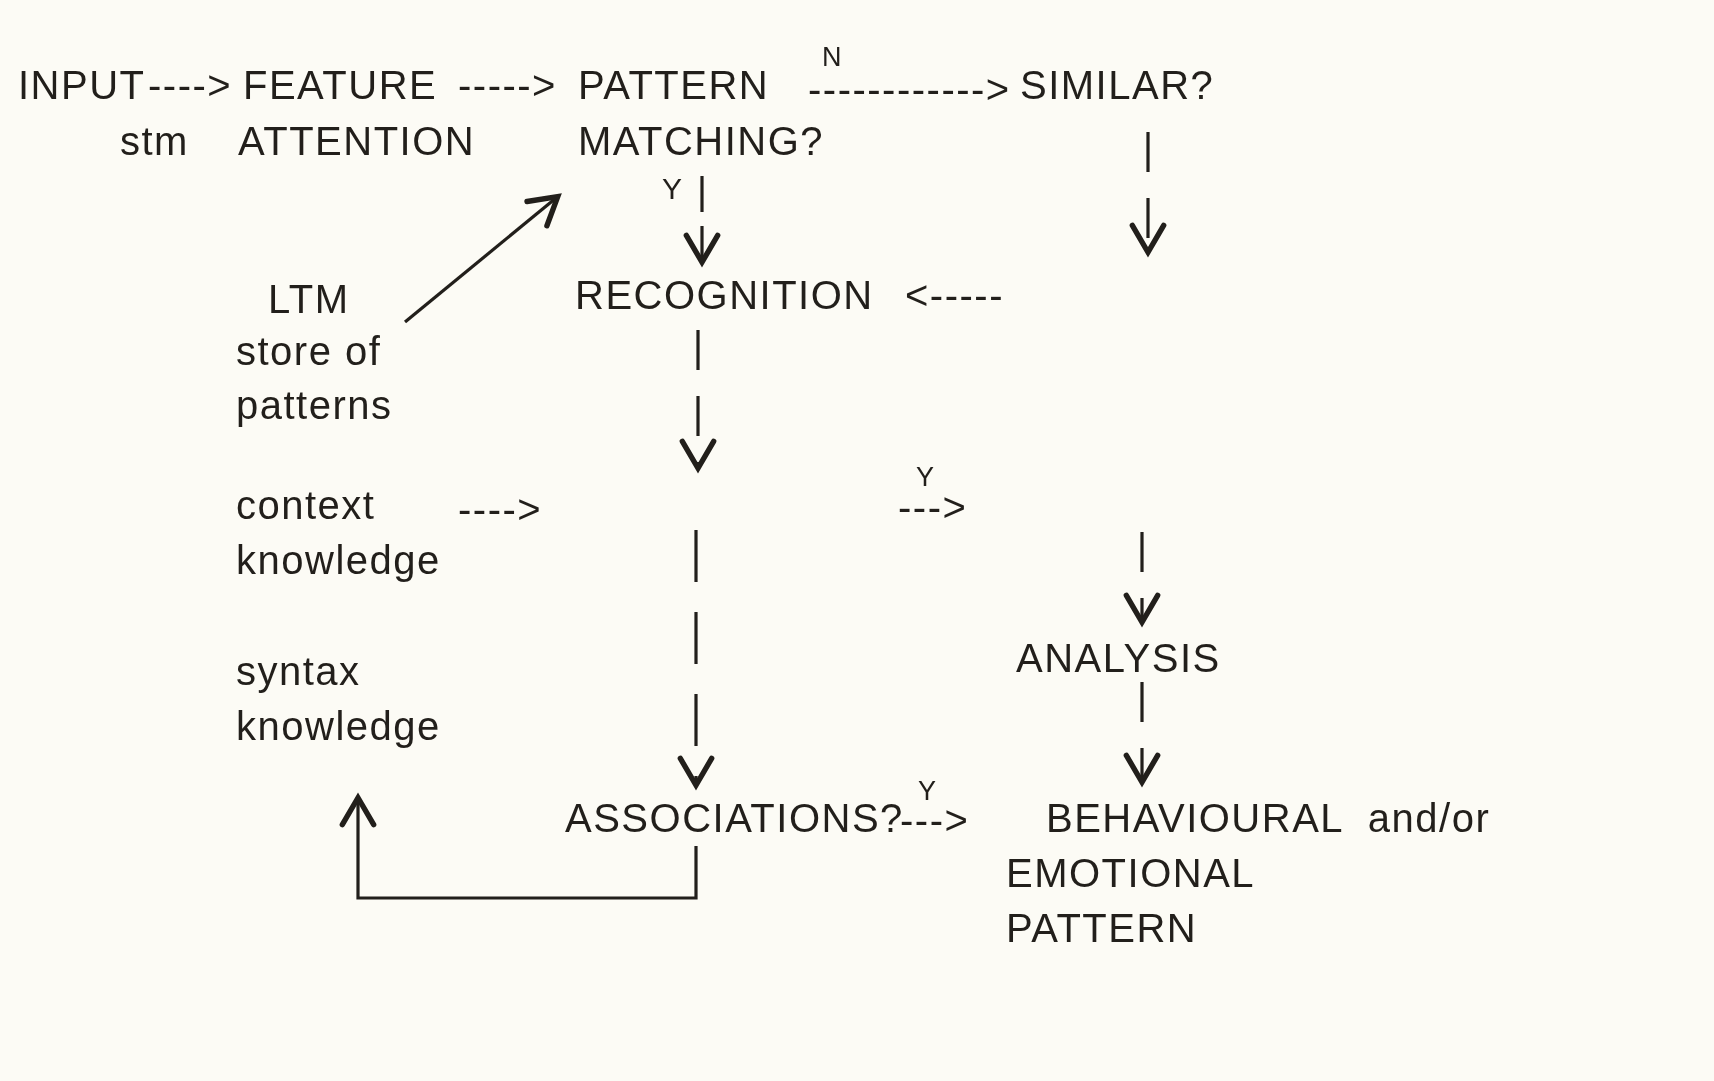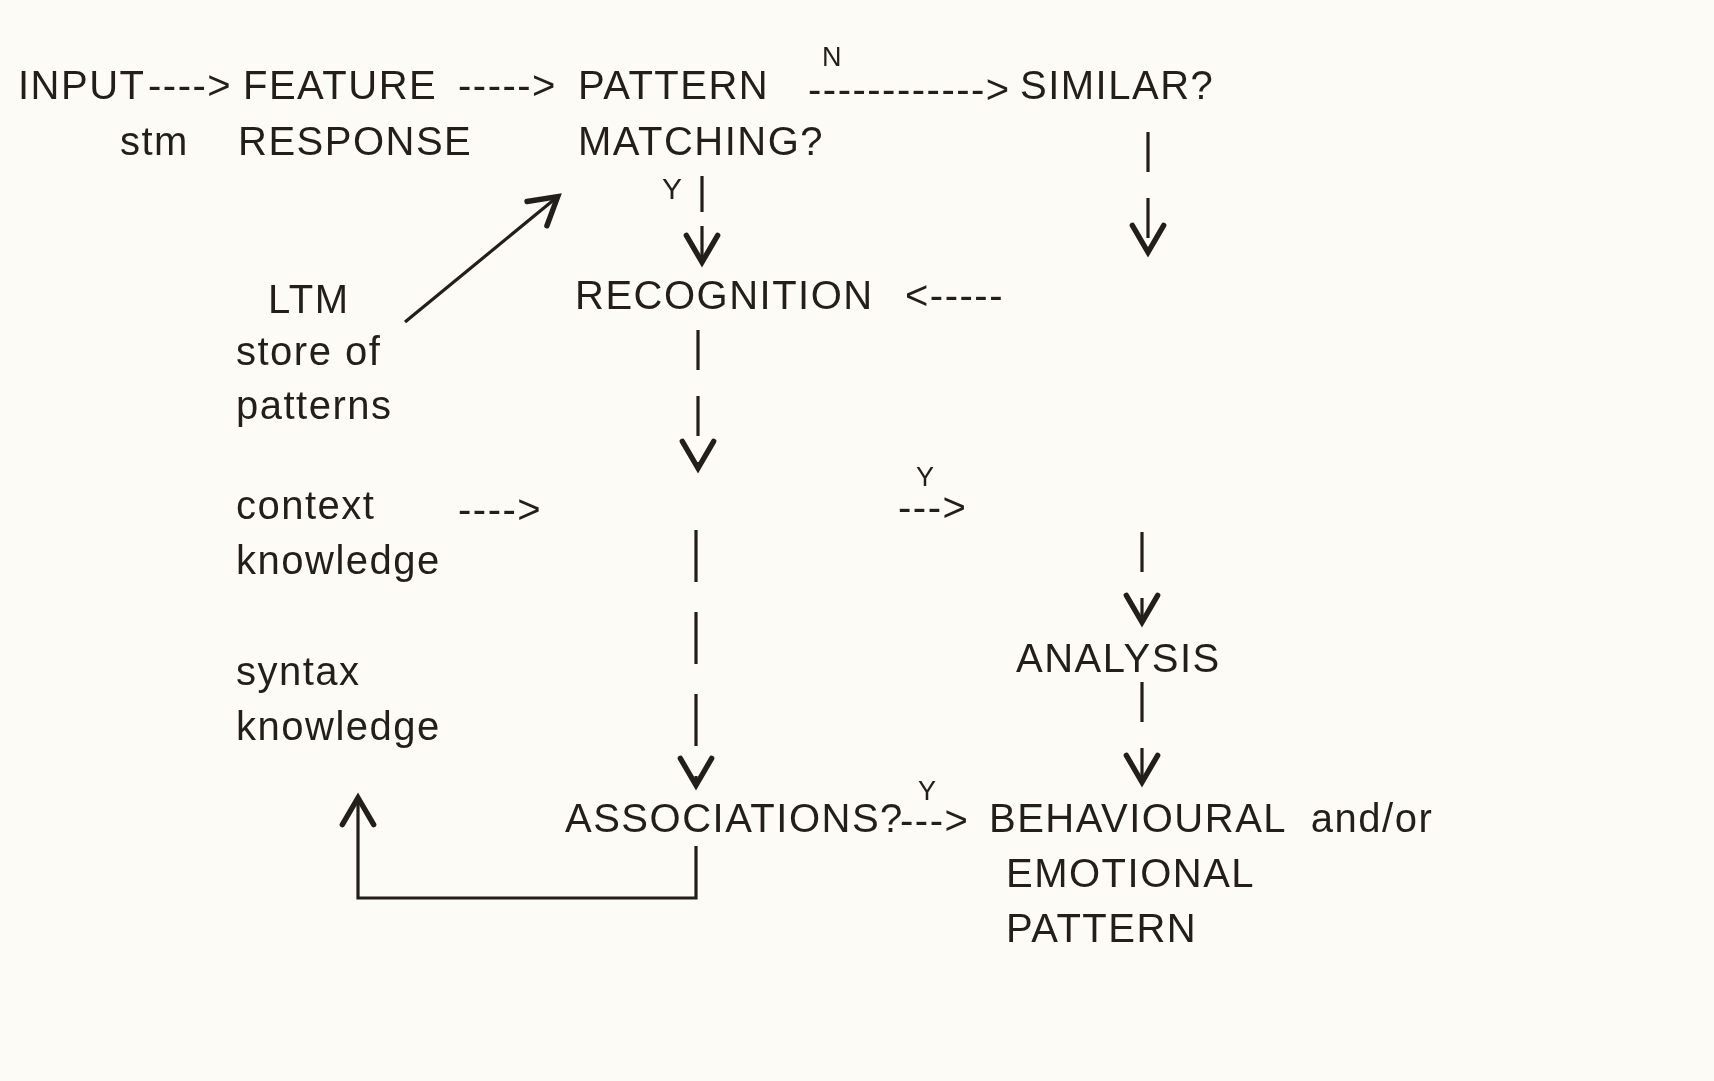--- a/index.html
+++ b/index.html
@@ -51,21 +51,21 @@
   <div class="t" style="left:18px;top:62px">INPUT</div>
   <div class="t" style="left:148px;top:62px">----&gt;</div>
   <div class="t" style="left:243px;top:62px">FEATURE</div>
   <div class="t" style="left:458px;top:62px">-----&gt;</div>
   <div class="t" style="left:578px;top:62px">PATTERN</div>
   <div class="t small" style="left:822px;top:42px">N</div>
   <div class="t" style="left:808px;top:66px">------------&gt;</div>
   <div class="t" style="left:1020px;top:62px">SIMILAR?</div>
 
   <div class="t" style="left:120px;top:118px">stm</div>
-  <div class="t" style="left:238px;top:118px">RESPONSE</div>
+  <div class="t" style="left:238px;top:118px">ATTENTION</div>
   <div class="t" style="left:578px;top:118px">MATCHING?</div>
 
   <div class="t mid" style="left:662px;top:172px">Y</div>
 
   <div class="t" style="left:575px;top:272px">RECOGNITION</div>
   <div class="t" style="left:905px;top:272px">&lt;-----</div>
   <div class="t" style="left:268px;top:276px">LTM</div>
   <div class="t" style="left:236px;top:328px">store of</div>
   <div class="t" style="left:236px;top:382px">patterns</div>
 
@@ -75,17 +75,17 @@
   <div class="t" style="left:898px;top:484px">---&gt;</div>
   <div class="t" style="left:236px;top:537px">knowledge</div>
 
   <div class="t" style="left:1016px;top:635px">ANALYSIS</div>
   <div class="t" style="left:236px;top:648px">syntax</div>
   <div class="t" style="left:236px;top:703px">knowledge</div>
 
   <div class="t" style="left:565px;top:795px">ASSOCIATIONS?</div>
   <div class="t small" style="left:918px;top:776px">Y</div>
   <div class="t" style="left:900px;top:797px">---&gt;</div>
-  <div class="t" style="left:989px;top:795px">BEHAVIOURAL  and/or</div>
+  <div class="t" style="left:1046px;top:795px">BEHAVIOURAL  and/or</div>
   <div class="t" style="left:1006px;top:850px">EMOTIONAL</div>
   <div class="t" style="left:1006px;top:905px">PATTERN</div>
 
 </div>
 
 </body></html>

